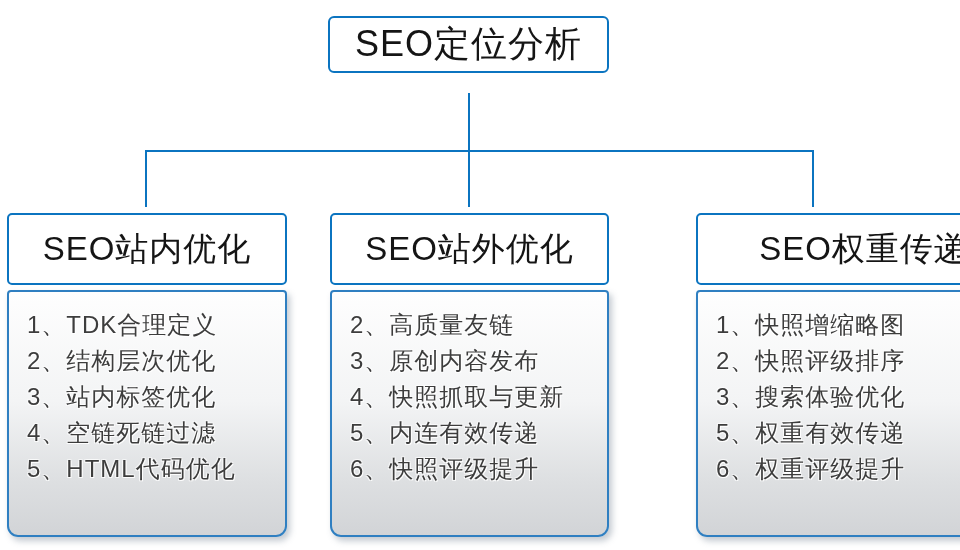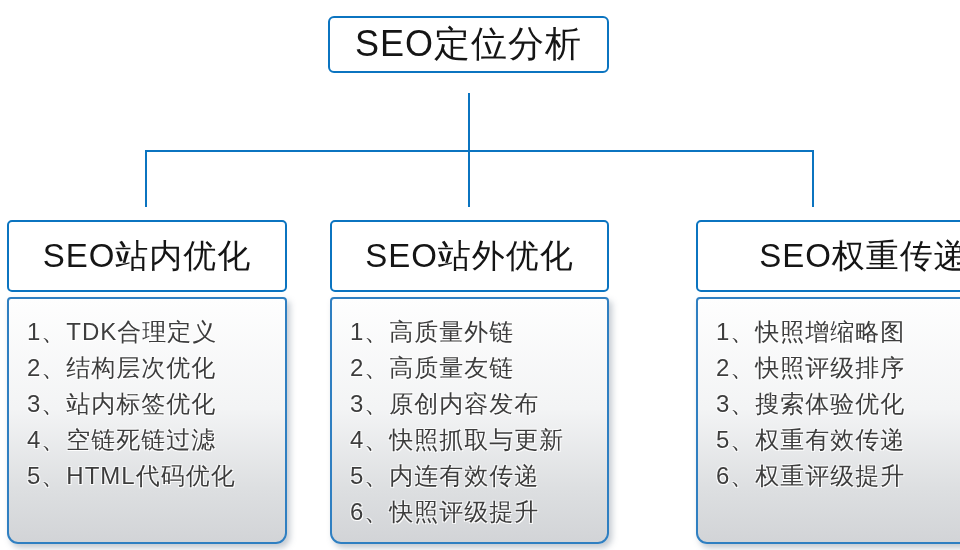--- a/index.html
+++ b/index.html
@@ -41,21 +41,21 @@
     position: absolute;
     background: #0b74c0;
     z-index: 1;
   }
   .line.v { width: 2px; }
   .line.h { height: 2px; }
 
   
   .column {
     position: absolute;
-    top: 220px;
+    top: 213px;
     z-index: 2;
   }
   .col-header {
     box-sizing: border-box;
     height: 72px;
     background: #ffffff;
     border: 2px solid #0b74c0;
     border-radius: 5px;
     display: flex;
     align-items: center;
@@ -116,21 +116,20 @@
       <div class="list-item">4、空链死链过滤</div>
       <div class="list-item">5、HTML代码优化</div>
     </div>
   </div>
 
   <div class="column col-2">
     <div class="col-header">
       <span>SEO站外优化</span>
     </div>
     <div class="col-body">
-      <div class="list-item">1、高质量外链</div>
       <div class="list-item">2、高质量友链</div>
       <div class="list-item">3、原创内容发布</div>
       <div class="list-item">4、快照抓取与更新</div>
       <div class="list-item">5、内连有效传递</div>
       <div class="list-item">6、快照评级提升</div>
     </div>
   </div>
 
   <div class="column col-3">
     <div class="col-header">

